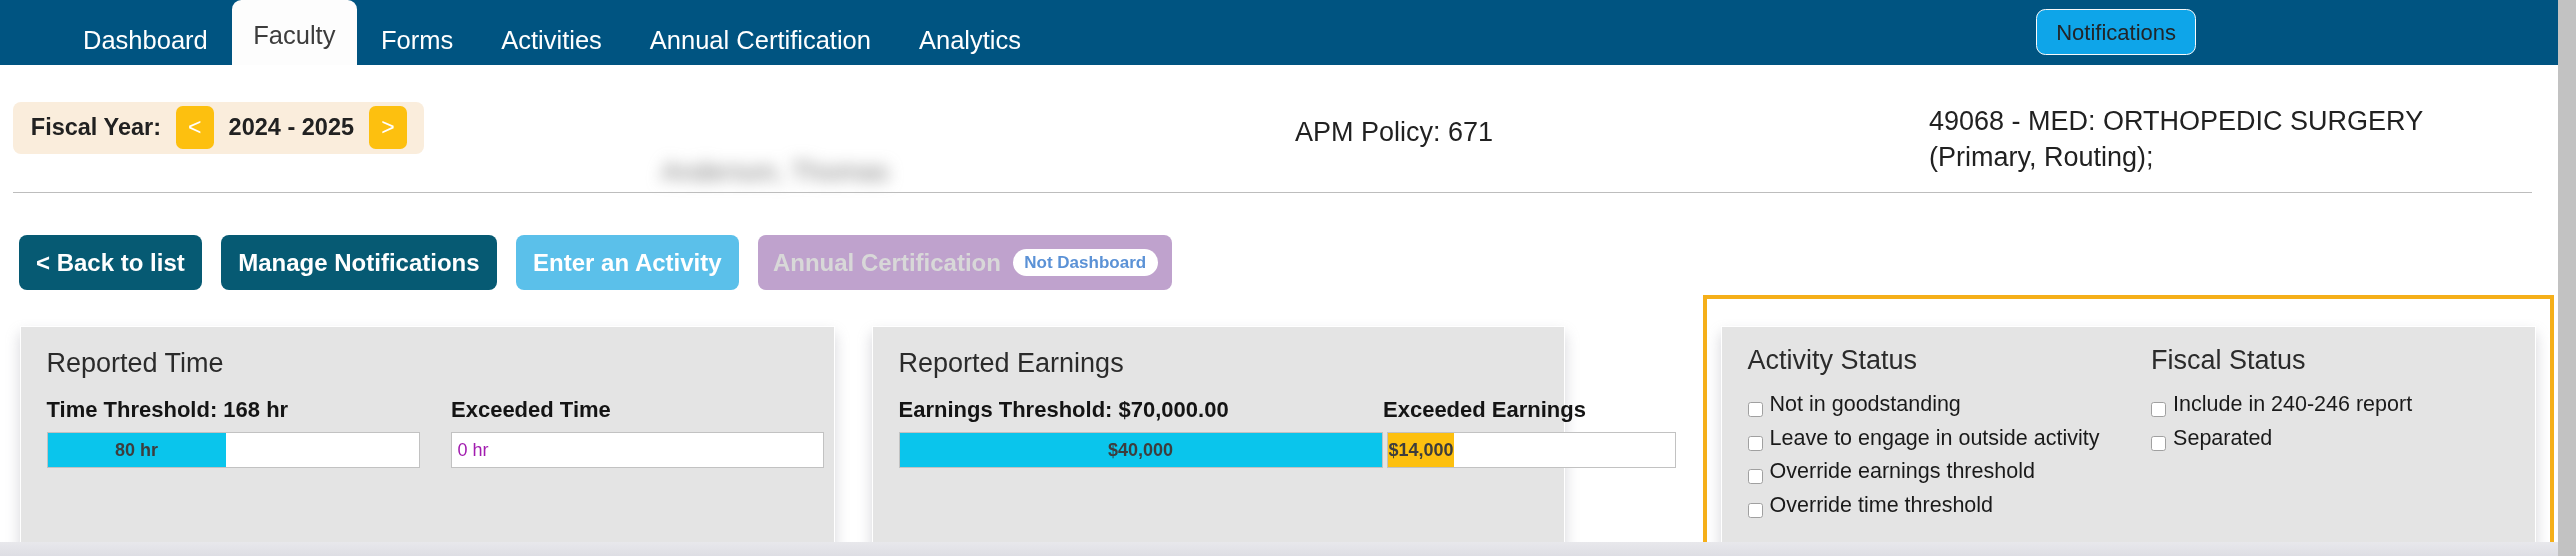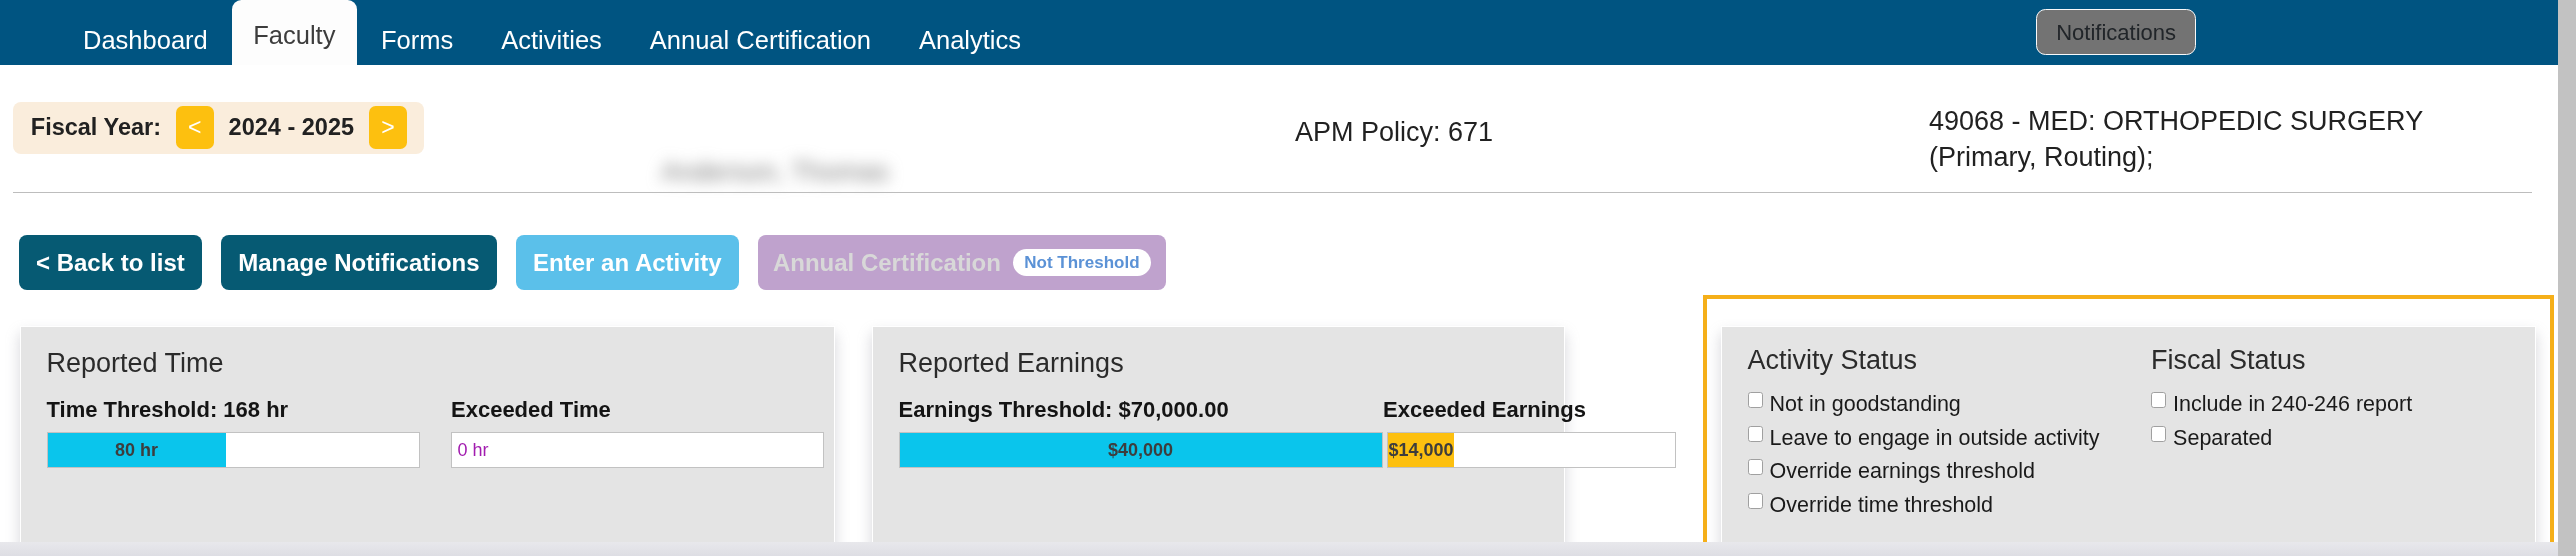--- a/index.html
+++ b/index.html
@@ -40,21 +40,21 @@
     background: #fdfdfd;
     color: #3d3d3d;
     border-radius: 9.4px 9.4px 0 0;
     height: 65px;
     line-height: 70px;
     padding: 0 21.5px;
   }
   .notif-btn {
     position: absolute;
     right: 362px; top: 9.4px;
-    background: #737373;
+    background: #0ea5e9;
     color: #212529;
     border: 0.7px solid #f8f9fa;
     border-radius: 9.4px;
     font-size: 22px;
     font-family: "Liberation Sans", sans-serif;
     padding: 9.4px 19px;
     cursor: pointer;
     line-height: 1.15;
   }
 
@@ -253,21 +253,21 @@
 
   .status-col-title {
     position: absolute;
     font-size: 27px;
     color: #2b2b2b;
     white-space: nowrap;
   }
   .chk-row {
     position: absolute;
     display: flex;
-    align-items: flex-start;
+    align-items: flex-end;
     gap: 6.7px;
     white-space: nowrap;
     cursor: pointer;
   }
   .chk-box {
     width: 15.4px; height: 15.4px;
     border: 1.3px solid #a0a0a0;
     border-radius: 2.7px;
     background: #ffffff;
     box-sizing: border-box;
@@ -330,21 +330,21 @@
 
     <div class="divider"></div>
   </div>
 
   <div class="actions">
     <button class="btn btn-dark">&lt; Back to list</button>
     <button class="btn btn-dark">Manage Notifications</button>
     <button class="btn btn-light">Enter an Activity</button>
     <button class="btn btn-purple">
       <span>Annual Certification</span>
-      <span class="badge">Not Threshold</span>
+      <span class="badge">Not Dashboard</span>
     </button>
   </div>
 
   <div class="cards">
 
     <div class="card" id="card-time">
       <div class="card-title">Reported Time</div>
       <div class="col-head" style="left:25.5px; top:70px;">Time Threshold: 168 hr</div>
       <div class="col-head" style="left:430px; top:70px;">Exceeded Time</div>
 

